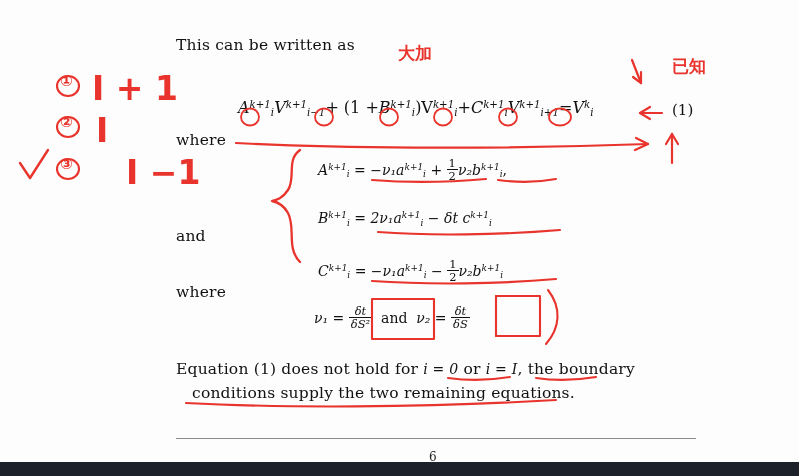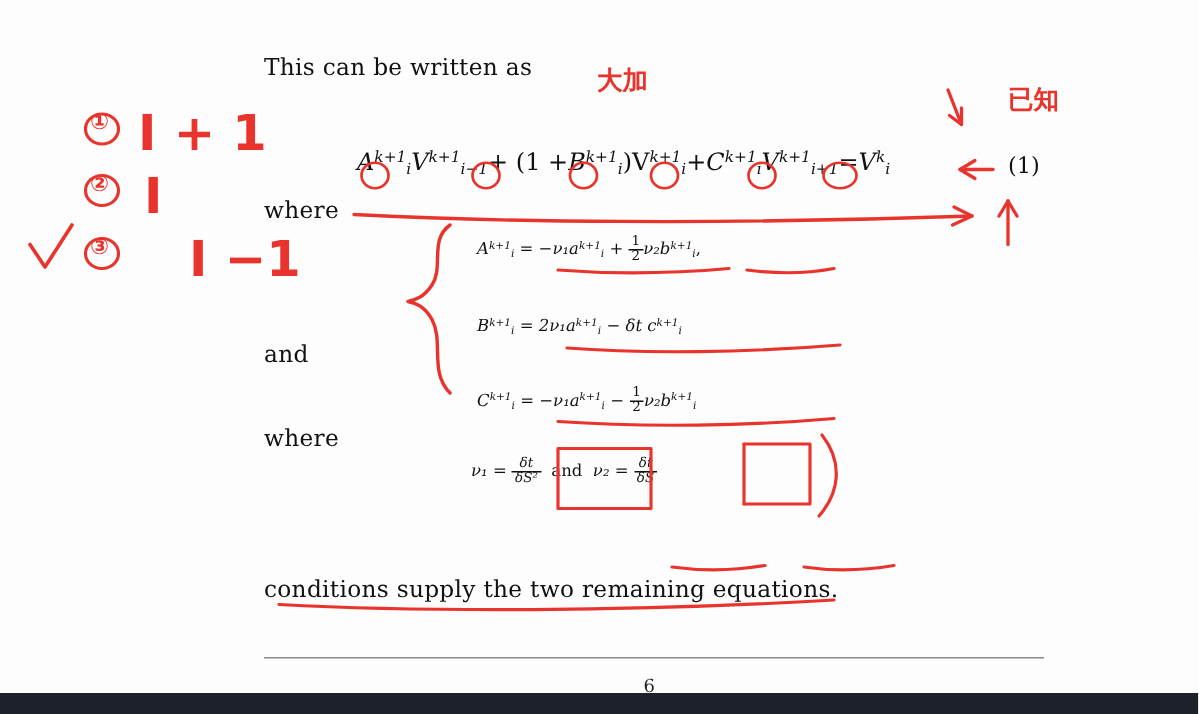--- a/index.html
+++ b/index.html
@@ -32,21 +32,21 @@
     font-family: "DejaVu Serif", serif;
     color: #111111;
   }
   .body-text {
     font-size: 15.5px;
     letter-spacing: 0.2px;
   }
   .math {
     font-family: "DejaVu Serif", serif;
     font-style: italic;
-    font-size: 11px;
+    font-size: 14px;
   }
   .mathup { font-style: normal; }
   sub, sup {
     font-size: 0.64em;
     font-style: italic;
   }
   sub { vertical-align: -0.28em; }
   sup { vertical-align: 0.52em; }
   .frac {
     display: inline-block;
@@ -113,21 +113,27 @@
   <div class="txt math" style="left:318px; top:258px;">
     <span>C</span><sup>k+1</sup><sub>i</sub><span class="mathup">&nbsp;</span><span class="mathup">=</span>&nbsp;<span>−ν₁a</span><sup>k+1</sup><sub>i</sub>&nbsp;<span class="mathup">−</span>&nbsp;<span class="frac mathup"><span class="num">1</span><span class="den">2</span></span><span>ν₂b</span><sup>k+1</sup><sub>i</sub>
   </div>
 
   <div class="txt body-text" style="left:176px; top:283px;">where</div>
 
   <div class="txt math" style="left:314px; top:305px;">
     <span>ν₁</span>&nbsp;<span class="mathup">=</span>&nbsp;<span class="frac"><span class="num">δt</span><span class="den">δS²</span></span>&nbsp;&nbsp;<span class="mathup">and</span>&nbsp;&nbsp;<span>ν₂</span>&nbsp;<span class="mathup">=</span>&nbsp;<span class="frac"><span class="num">δt</span><span class="den">δS</span></span>
   </div>
 
-  <div class="txt body-text" style="left:176px; top:384px;">conditions supply the two remaining equations.</div>
+  <div class="txt body-text" style="left:176px; top:360px;">
+    <span>Equation (1) does not hold for</span>
+    <span class="math"><span>i = 0</span></span>
+    <span>or</span>
+    <span class="math"><span>i = I</span></span><span>, the boundary</span>
+  </div>
+  <div class="txt body-text" style="left:192px; top:384px;">conditions supply the two remaining equations.</div>
 
   <div class="rule" style="left:176px; top:438px; width:520px;"></div>
   <div class="pagenum" style="left:429px; top:450px;">6</div>
 
   <svg id="ink" viewBox="0 0 799 476">
     <g stroke="#e8342c" fill="none" stroke-width="2.1" stroke-linecap="round" stroke-linejoin="round">
 
       <ellipse cx="68" cy="86" rx="11" ry="10"></ellipse>
       <ellipse cx="68" cy="127" rx="11" ry="10"></ellipse>
       <ellipse cx="68" cy="169" rx="11" ry="10"></ellipse>

